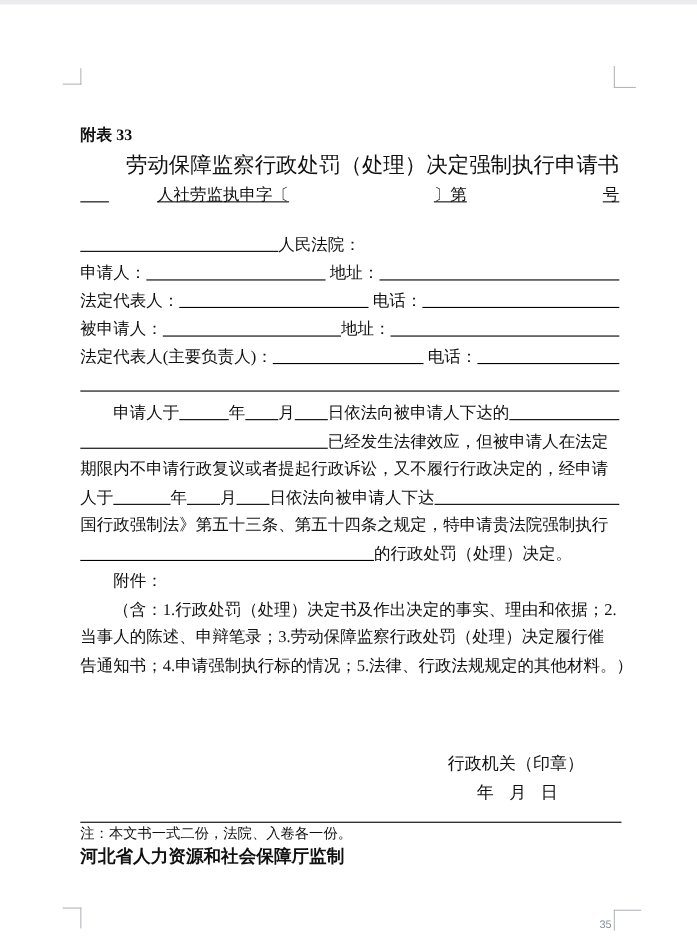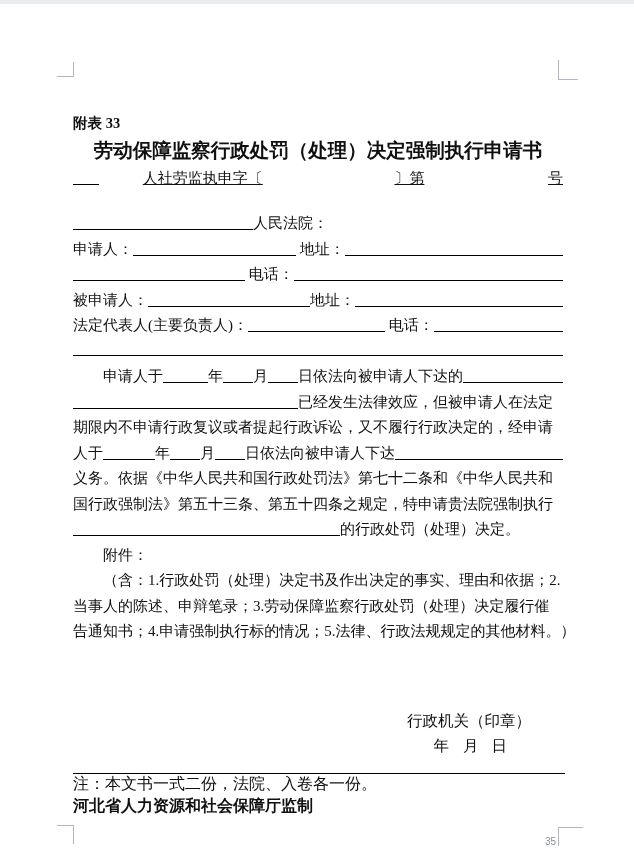--- a/index.html
+++ b/index.html
@@ -7,33 +7,33 @@
         font-family:"Liberation Serif","DejaVu Serif",serif;color:#101010;}
   #top-strip{position:absolute;left:0;top:0;width:634px;height:4px;background:#eaecee;}
   
   .mark{position:absolute;}
   #mark-tl{left:57px;top:62px;width:16px;height:14px;border-right:1px solid #b3b7bb;border-bottom:1px solid #b3b7bb;}
   #mark-tr{left:558px;top:60px;width:19px;height:19px;border-left:1px solid #b3b7bb;border-bottom:1px solid #b3b7bb;}
   #mark-bl{left:57px;top:825px;width:16px;height:18px;border-right:1px solid #b3b7bb;border-top:1px solid #b3b7bb;}
   #mark-br{left:558px;top:827px;width:24px;height:18px;border-left:1px solid #b3b7bb;border-top:1px solid #b3b7bb;}
   #content{position:absolute;left:73px;top:16px;width:490px;}
   #attach-tag{margin-top:97px;height:20px;line-height:20px;font-size:14.5px;font-weight:bold;}
-  #doc-title{margin-top:5px;height:26px;line-height:26px;text-align:center;font-weight:bold;font-size:19.5px;white-space:nowrap;}
+  #doc-title{margin-top:5px;height:26px;line-height:26px;text-align:right;font-weight:normal;font-size:19.5px;white-space:nowrap;}
   .fline{display:flex;align-items:baseline;height:25.5px;font-size:15px;line-height:25.5px;}
   .fline.indent{padding-left:30px;text-align:right;}
   #doc-number{margin-top:3px;height:22px;line-height:22px;justify-content:space-between;font-size:15px;text-decoration:underline;}
   #form-lines .fline:first-child{margin-top:22px;}
   .txt{white-space:pre;flex:none;}
   .blank{flex:none;border-bottom:1px solid #000;height:14px;position:relative;top:2px;}
   .blank.fill{flex:1;}
   .gap{flex:none;display:inline-block;}
   #sig-org{margin-top:63px;justify-content:flex-end;padding-right:32px;font-size:15.5px;}
   #sig-date{justify-content:flex-end;padding-right:56px;font-size:15.5px;}
   #foot-sep{margin-top:14px;width:492px;border-top:1px solid #000;height:0;}
-  #foot-note{height:18px;line-height:18px;font-size:16px;padding-top:1px;}
+  #foot-note{height:18px;line-height:18px;font-size:13px;padding-top:1px;}
   #issuer{margin-top:3px;text-align:left;font-weight:bold;font-size:16px;height:20px;line-height:20px;}
   #page-number{position:absolute;left:545px;top:836px;font-size:10px;color:#8b9095;
                font-family:"Liberation Sans","DejaVu Sans",sans-serif;}
 </style>
 </head>
 <body>
 
 <div id="page">
   <div id="top-strip"></div>
 
@@ -59,20 +59,21 @@
           <span class="blank" style="width: 180px;"></span>
           <span class="txt">人民法院：</span>
         </div>
         <div class="fline">
           <span class="txt">申请人：</span>
           <span class="blank" style="width: 163px;"></span>
           <span class="txt"> 地址：</span>
           <span class="blank fill"></span>
         </div>
         <div class="fline">
+          <span class="txt">法定代表人：</span>
           <span class="blank" style="width: 172px;"></span>
           <span class="txt"> 电话：</span>
           <span class="blank fill"></span>
         </div>
         <div class="fline">
           <span class="txt">被申请人：</span>
           <span class="blank" style="width: 162px;"></span>
           <span class="txt">地址：</span>
           <span class="blank fill"></span>
         </div>
@@ -106,23 +107,20 @@
           <span class="txt">人于</span>
           <span class="blank" style="width: 52px;"></span>
           <span class="txt">年</span>
           <span class="blank" style="width: 30px;"></span>
           <span class="txt">月</span>
           <span class="blank" style="width: 30px;"></span>
           <span class="txt">日依法向被申请人下达</span>
           <span class="blank fill"></span>
         </div>
         <div class="fline">
-          <span class="txt">义务。依据《中华人民共和国行政处罚法》第七十二条和《中华人民共和</span>
-        </div>
-        <div class="fline">
           <span class="txt">国行政强制法》第五十三条、第五十四条之规定，特申请贵法院强制执行</span>
         </div>
         <div class="fline">
           <span class="blank" style="width: 267px;"></span>
           <span class="txt">的行政处罚（处理）决定。</span>
         </div>
         <div class="fline indent">
           <span class="txt">附件：</span>
         </div>
         <div class="fline indent">

